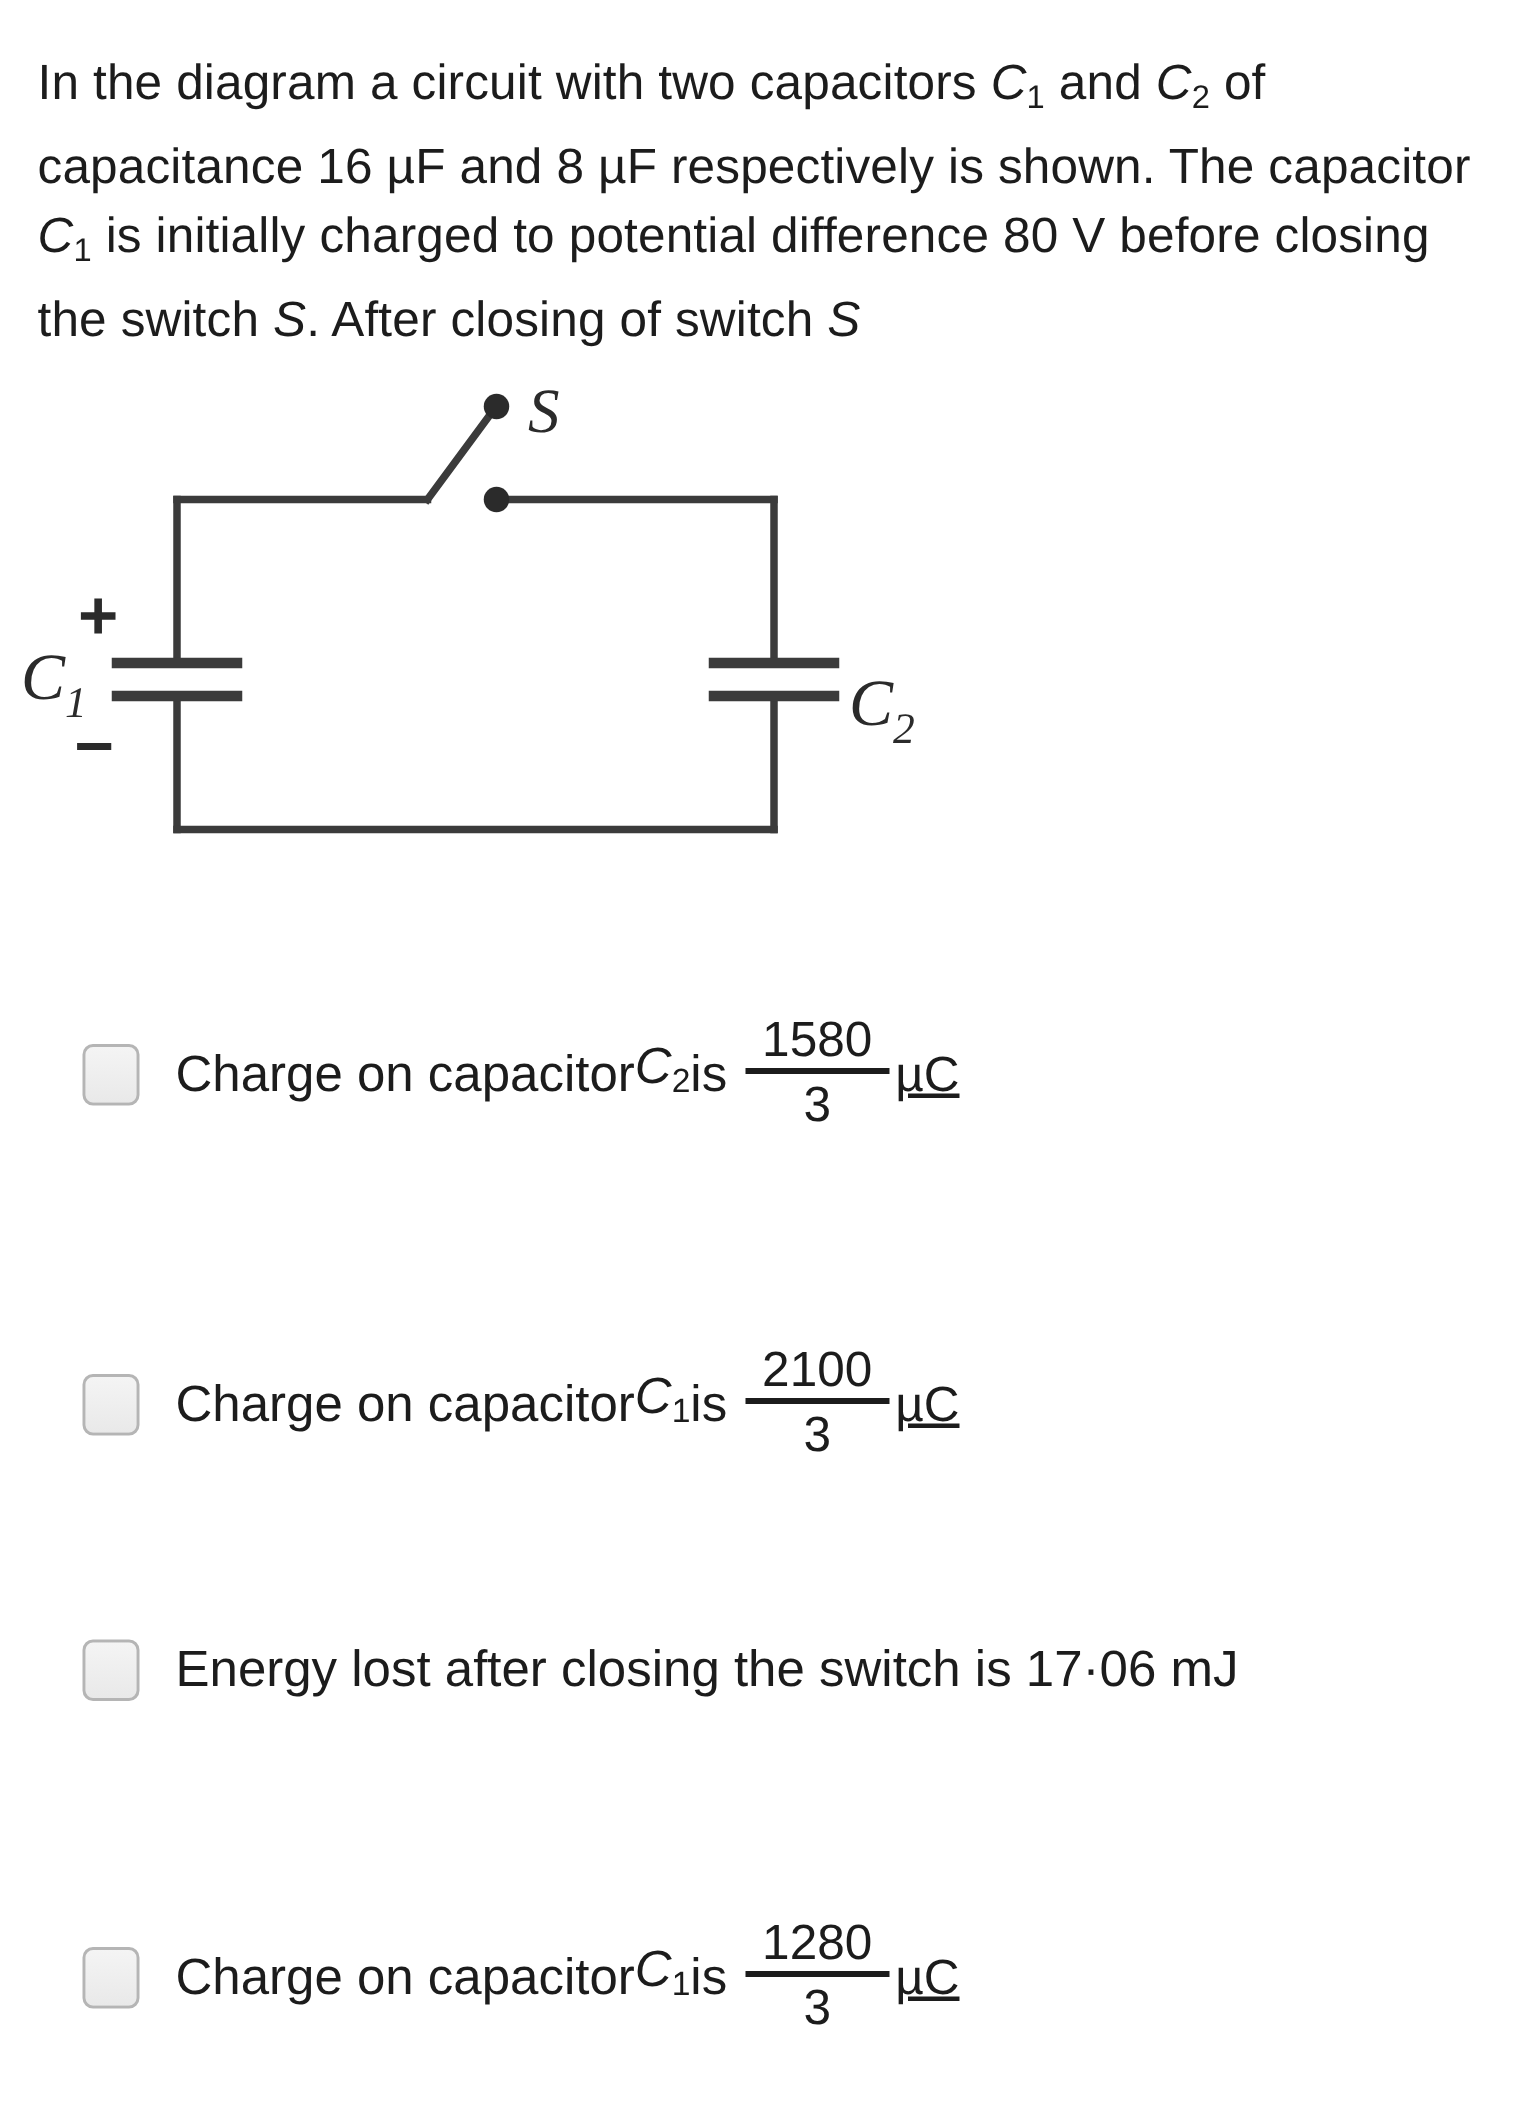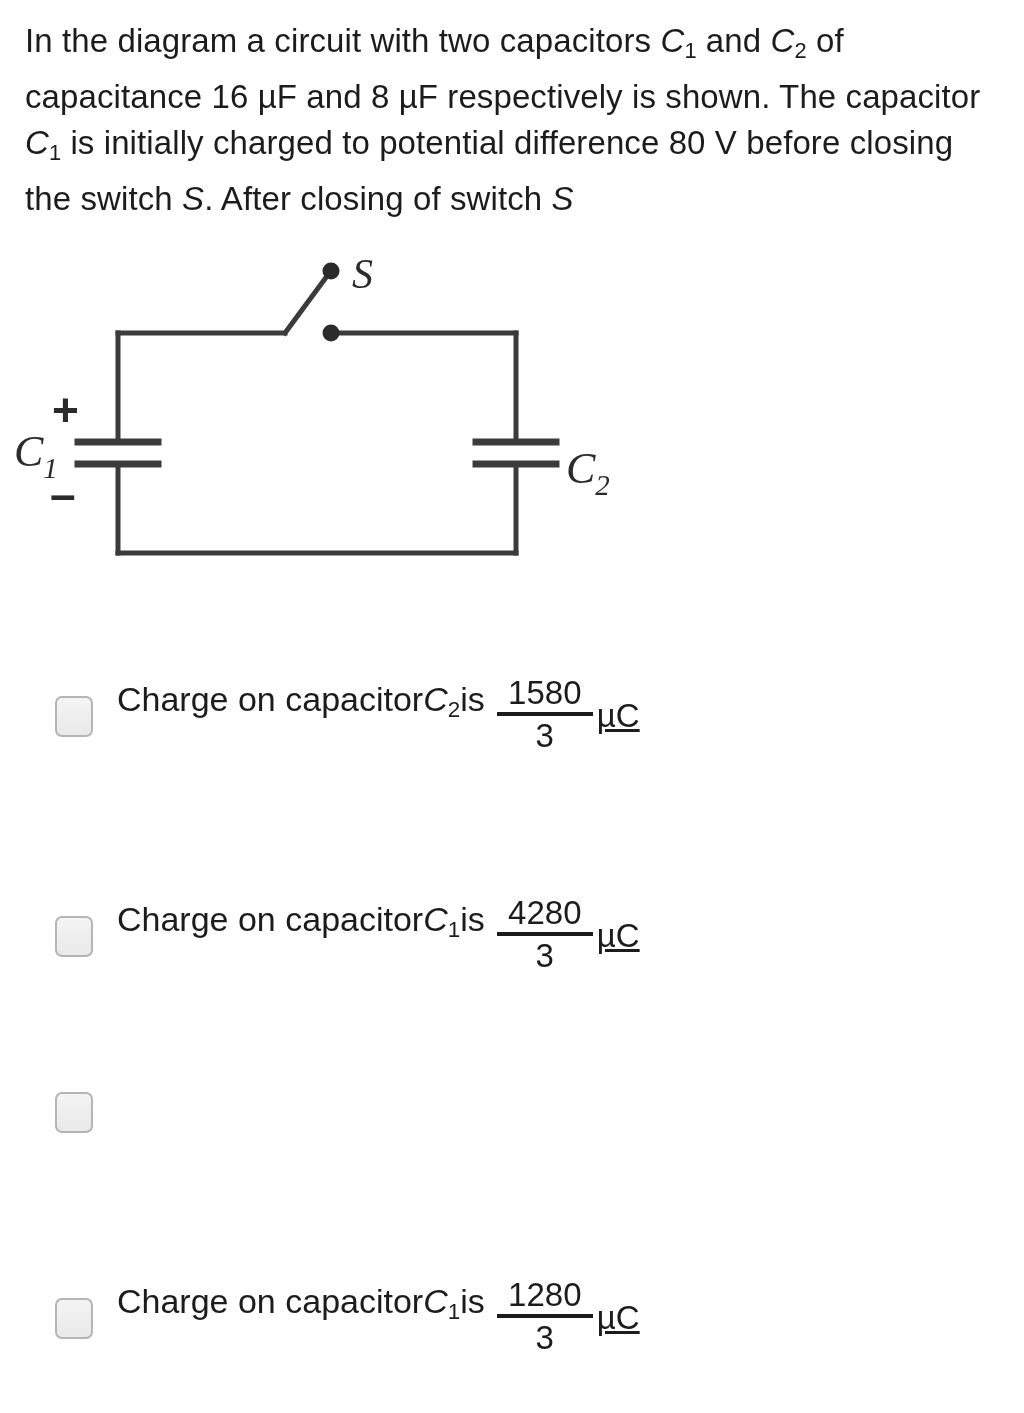--- a/index.html
+++ b/index.html
@@ -13,21 +13,21 @@
     font-family: "Liberation Sans", sans-serif;
     color: #1b1b1b;
     position: relative;
     overflow: hidden;
   }
 
   
   #question-statement {
     position: absolute;
     left: 25px;
-    top: 18px;
+    top: 32px;
     width: 965px;
     font-size: 33px;
     line-height: 46px;
     letter-spacing: 0.1px;
     color: #1c1c1c;
   }
   .math-italic {
     font-style: italic;
   }
   .sub-upright {
@@ -70,21 +70,21 @@
     background: linear-gradient(180deg, #f4f4f4 0%, #e9e9e9 100%);
     flex: 0 0 auto;
     margin-right: 24px;
   }
 
   .option-text {
     font-size: 34px;
     line-height: 42px;
     color: #1c1c1c;
     display: flex;
-    align-items: flex-start;
+    align-items: center;
     white-space: nowrap;
   }
   .option-text .lead {
     margin-right: 0;
   }
 
   
   .frac {
     display: inline-flex;
     flex-direction: column;
@@ -179,30 +179,33 @@
   </div>
 </div>
 
 <div class="option-row" id="option-1">
   <div class="option-checkbox"></div>
   <div class="option-text">
     <span class="lead">Charge on capacitor  </span>
       <span class="math-italic"><span>C</span><span class="sub-upright">1</span></span>
       <span> is</span>
     <span class="frac">
-      <span class="num">4280</span>
+      <span class="num">2100</span>
       <span class="bar"></span>
       <span class="den">3</span>
     </span>
     <span class="unit">µC</span>
   </div>
 </div>
 
 <div class="option-row" id="option-2">
   <div class="option-checkbox"></div>
+  <div class="option-text">
+    <span class="lead">Energy lost after closing the switch is 17·06 mJ</span>
+  </div>
 </div>
 
 <div class="option-row" id="option-3">
   <div class="option-checkbox"></div>
   <div class="option-text">
     <span class="lead">Charge on capacitor  </span>
       <span class="math-italic"><span>C</span><span class="sub-upright">1</span></span>
       <span> is</span>
     <span class="frac">
       <span class="num">1280</span>

